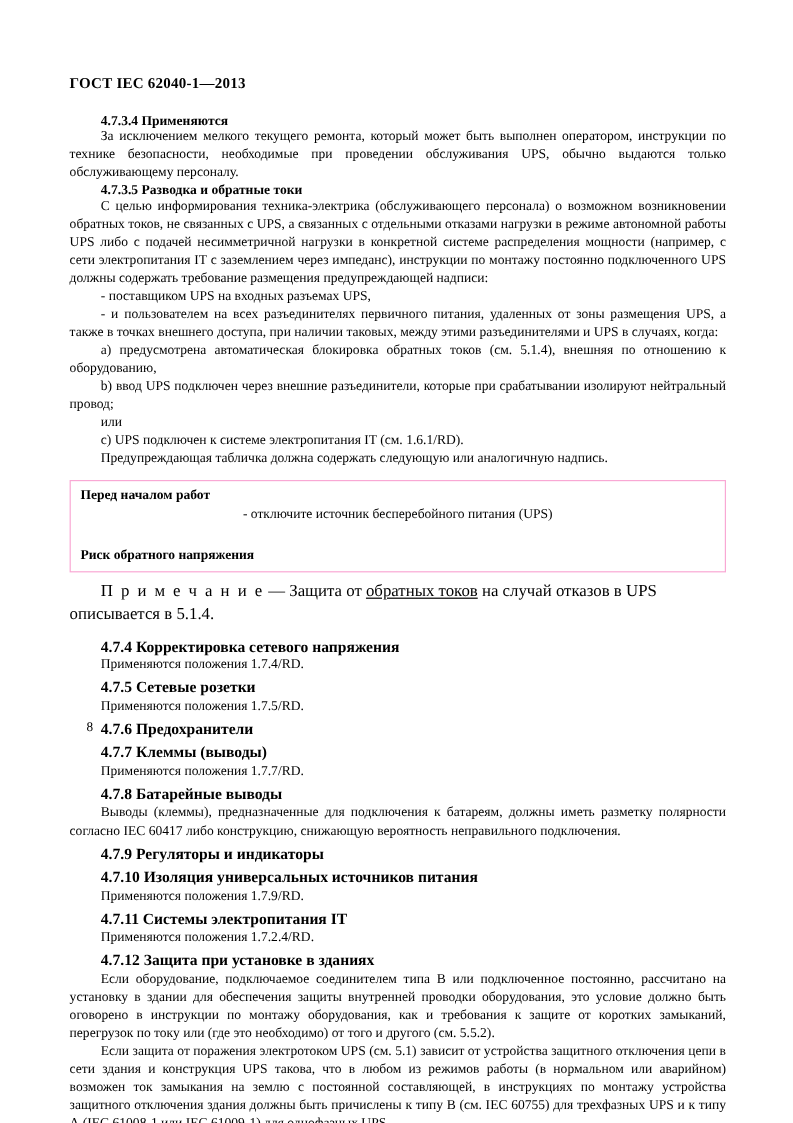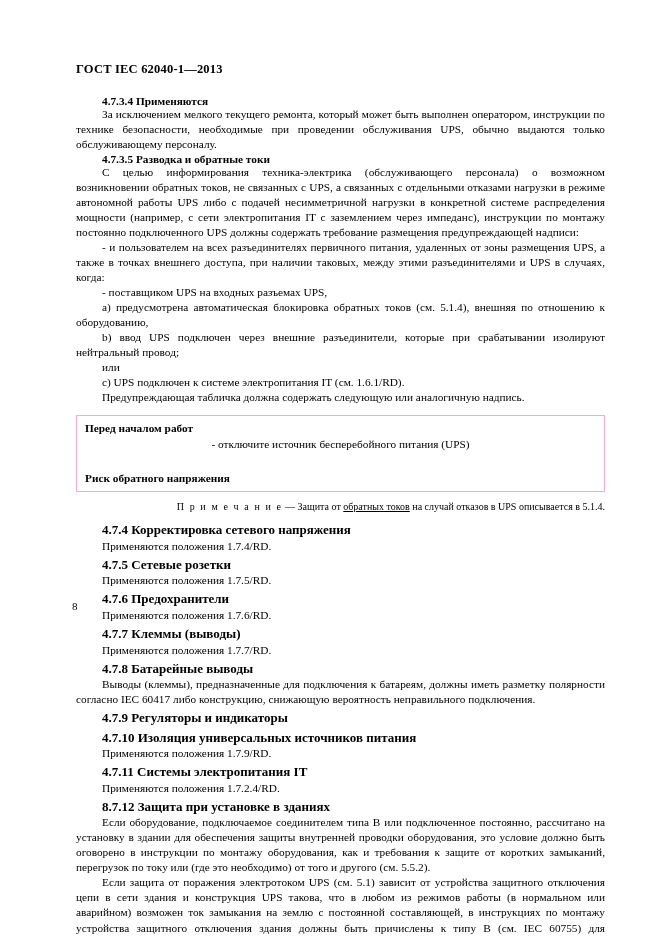--- a/index.html
+++ b/index.html
@@ -13,21 +13,21 @@
     font-family: "Liberation Serif", serif;
     color: #000000;
     position: relative;
     overflow: hidden;
   }
   .page {
     position: relative;
     width: 661px;
     height: 676px;
     box-sizing: border-box;
-    padding: 62px 56px 0 76px;
+    padding: 62px 56px 0 58px;
   }
   .doc-header {
     font-family: "Liberation Serif", serif;
     font-size: 12.5px;
     font-weight: bold;
     letter-spacing: 0.2px;
     margin: 0 0 18px 0;
   }
   p {
     margin: 0;
@@ -67,25 +67,24 @@
   }
   .box .box-line {
     text-indent: 0;
     text-align: center;
   }
   .box .box-foot {
     font-weight: bold;
     margin-top: 19px;
   }
   .note {
-    font-size: 10px;
+    font-size: 14px;
     text-indent: 26px;
     margin: 4px 0 8px 0;
     line-height: 1.3;
-    text-align: right;
   }
   .note .sp {
     letter-spacing: 1.6px;
   }
   .note .ul {
     text-decoration: underline;
   }
   .section {
     margin-top: 2px;
   }
@@ -114,22 +113,22 @@
 <div class="page">
 
   <div class="doc-header">ГОСТ IEC 62040-1—2013</div>
 
   <div class="clause-head">4.7.3.4  Применяются</div>
   <p class="indent">За исключением мелкого текущего ремонта, который может быть выполнен оператором, инструкции по технике безопасности, необходимые при проведении обслуживания UPS, обычно выдаются только обслуживающему персоналу.</p>
 
   <div class="clause-head">4.7.3.5  Разводка и обратные токи</div>
   <p class="indent">С целью информирования техника-электрика (обслуживающего персонала) о возможном возникновении обратных токов, не связанных с UPS, а связанных с отдельными отказами нагрузки в режиме автономной работы UPS либо с подачей несимметричной нагрузки в конкретной системе распределения мощности (например, с сети электропитания IT с заземлением через импеданс), инструкции по монтажу постоянно подключенного UPS должны содержать требование размещения предупреждающей надписи:</p>
 
+  <p class="dash-item">-  поставщиком UPS на входных разъемах UPS,</p>
   <p class="dash-item">-  и пользователем на всех разъединителях первичного питания, удаленных от зоны размещения UPS, а также в точках внешнего доступа, при наличии таковых, между этими разъединителями и UPS в случаях, когда:</p>
-  <p class="dash-item">-  поставщиком UPS на входных разъемах UPS,</p>
   <p class="letter-item">a)  предусмотрена автоматическая блокировка обратных токов (см. 5.1.4), внешняя по отношению к оборудованию,</p>
   <p class="letter-item">b)  ввод UPS подключен через внешние разъединители, которые при срабатывании изолируют нейтральный провод;</p>
   <p class="plain-line">или</p>
   <p class="letter-item">c)  UPS подключен к системе электропитания IT (см. 1.6.1/RD).</p>
   <p class="plain-line">Предупреждающая табличка должна содержать следующую или аналогичную надпись.</p>
 
   <div class="box">
     <div class="box-title">Перед началом работ</div>
     <div class="box-line">-  отключите источник бесперебойного питания (UPS)</div>
     <div class="box-foot">Риск обратного напряжения</div>
@@ -144,21 +143,20 @@
     <div class="section-body">Применяются положения 1.7.4/RD.</div>
   </div>
 
   <div class="section">
     <div class="section-title">4.7.5  Сетевые розетки</div>
     <div class="section-body">Применяются положения 1.7.5/RD.</div>
   </div>
 
   <div class="section">
     <div class="section-title">4.7.6  Предохранители</div>
-    <div class="section-body">Применяются положения 1.7.6/RD.</div>
   </div>
 
   <div class="section">
     <div class="section-title">4.7.7  Клеммы (выводы)</div>
     <div class="section-body">Применяются положения 1.7.7/RD.</div>
   </div>
 
   <div class="section">
     <div class="section-title">4.7.8  Батарейные выводы</div>
     <div class="section-body">Выводы (клеммы), предназначенные для подключения к батареям, должны иметь разметку полярности согласно IEC 60417 либо конструкцию, снижающую вероятность неправильного подключения.</div>
@@ -172,20 +170,20 @@
     <div class="section-title">4.7.10  Изоляция универсальных источников питания</div>
     <div class="section-body">Применяются положения 1.7.9/RD.</div>
   </div>
 
   <div class="section">
     <div class="section-title">4.7.11  Системы электропитания IT</div>
     <div class="section-body">Применяются положения 1.7.2.4/RD.</div>
   </div>
 
   <div class="section">
-    <div class="section-title">8.7.12  Защита при установке в зданиях</div>
+    <div class="section-title">4.7.12  Защита при установке в зданиях</div>
     <p class="section-body">Если оборудование, подключаемое соединителем типа В или подключенное постоянно, рассчитано на установку в здании для обеспечения защиты внутренней проводки оборудования, это условие должно быть оговорено в инструкции по монтажу оборудования, как и требования к защите от коротких замыканий, перегрузок по току или (где это необходимо) от того и другого (см. 5.5.2).</p>
     <p class="section-body">Если защита от поражения электротоком UPS (см. 5.1) зависит от устройства защитного отключения цепи в сети здания и конструкция UPS такова, что в любом из режимов работы (в нормальном или аварийном) возможен ток замыкания на землю с постоянной составляющей, в инструкциях по монтажу устройства защитного отключения здания должны быть причислены к типу В (см. IEC 60755) для трехфазных UPS и к типу А (IEC 61008-1 или IEC 61009-1) для однофазных UPS.</p>
   </div>
 
   <div class="page-number">8</div>
 
 </div>
 
 </body></html>

